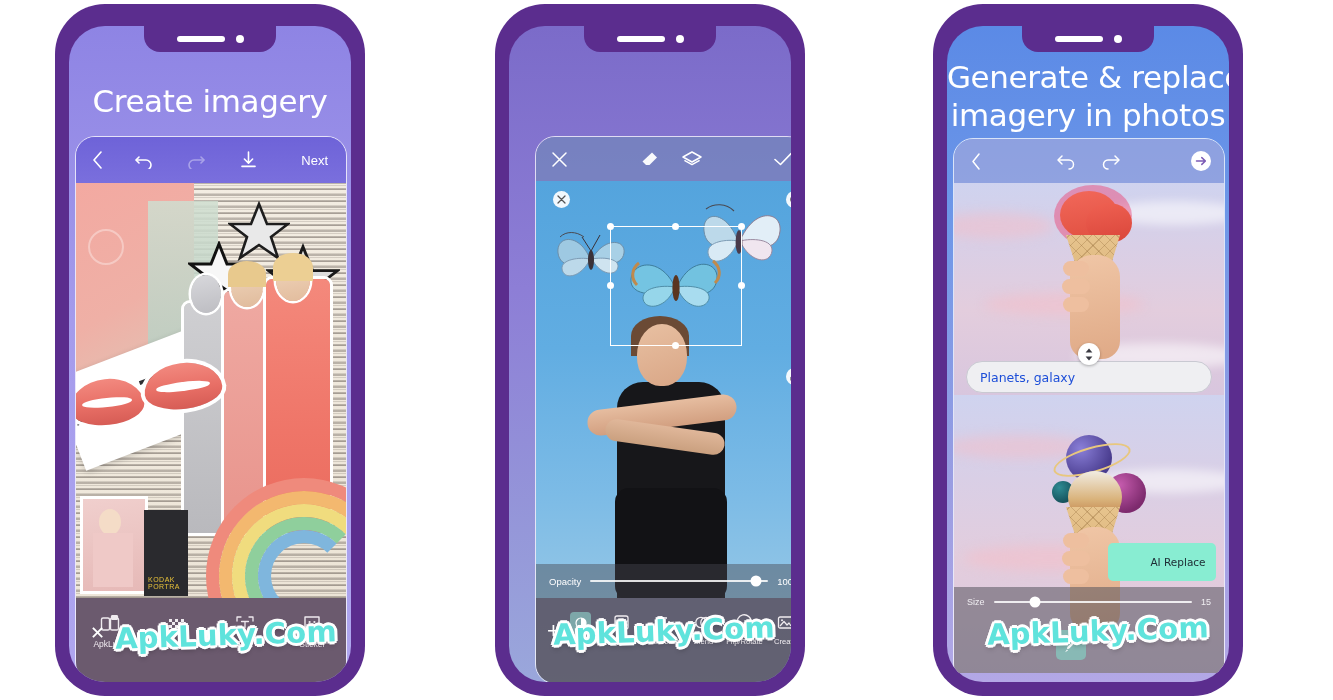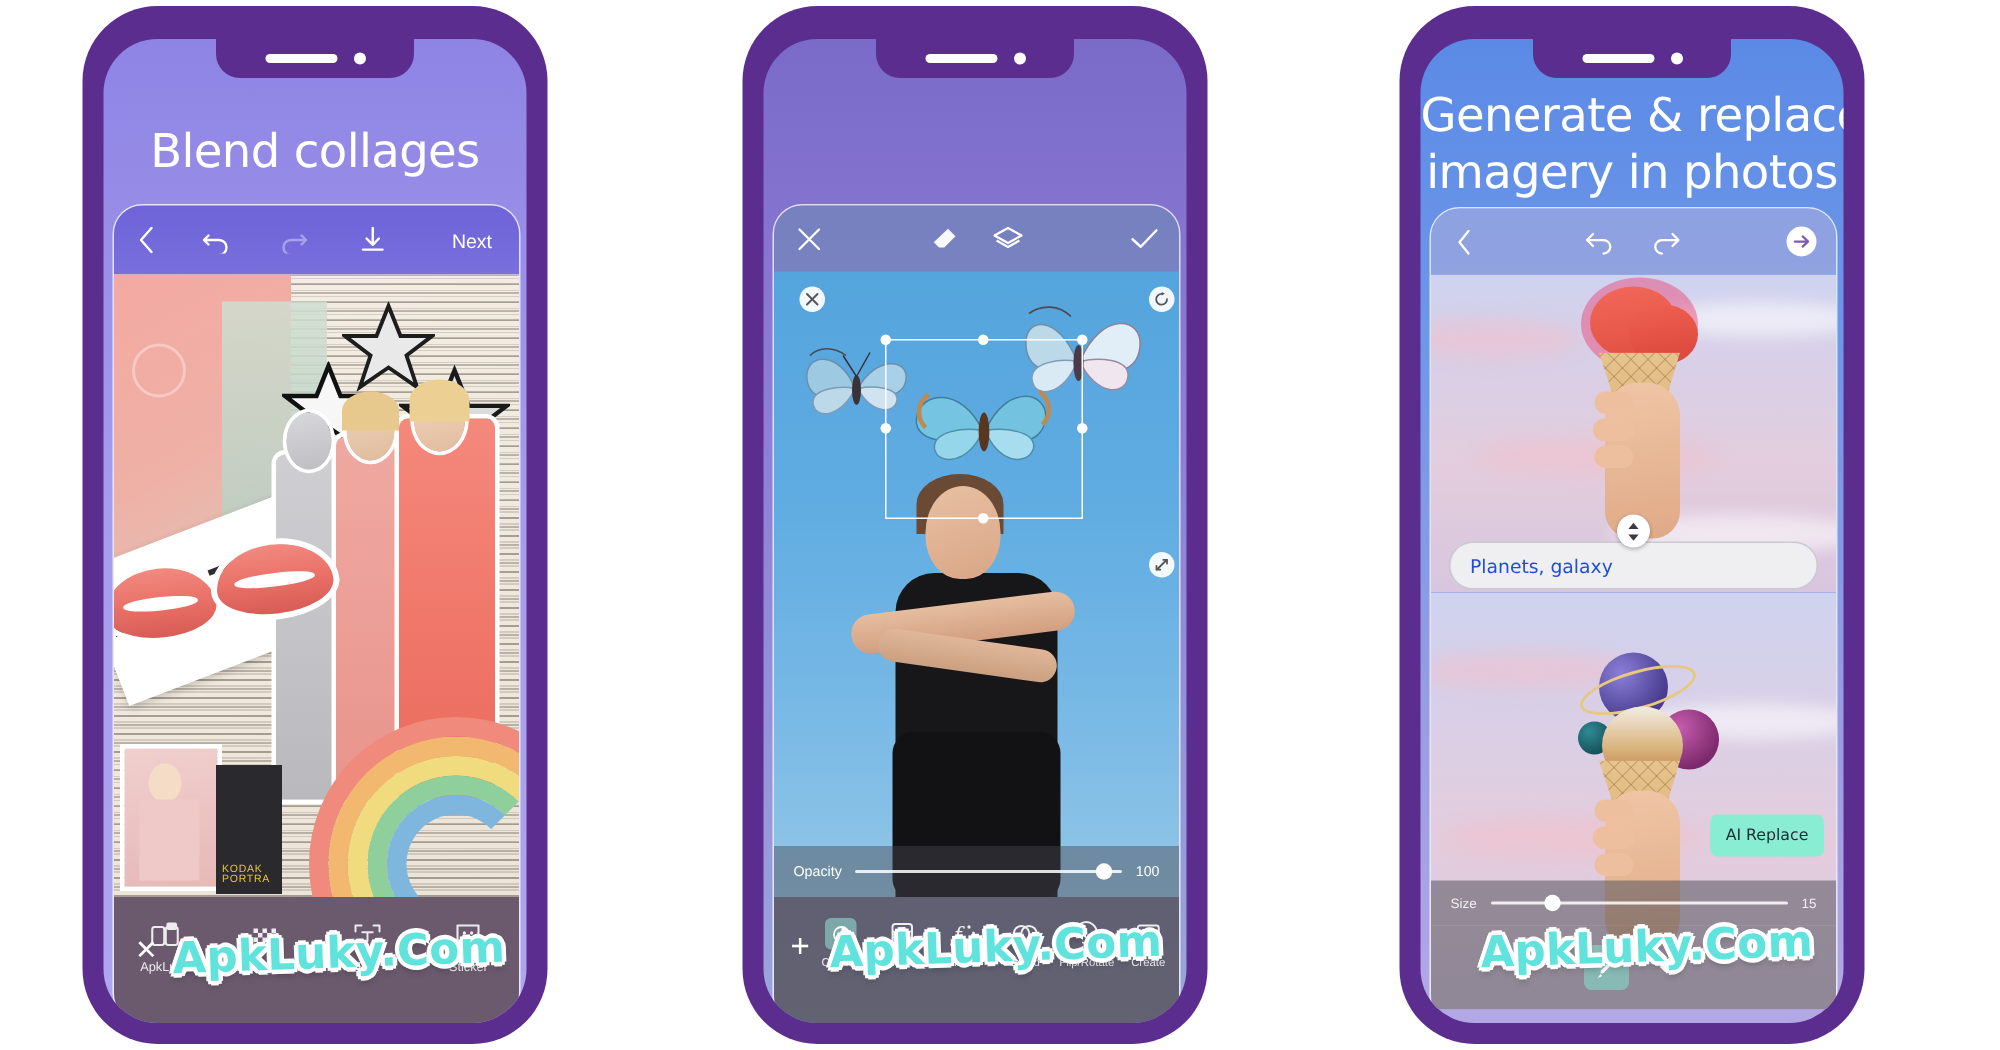--- a/index.html
+++ b/index.html
@@ -75,21 +75,21 @@
         letter-spacing:.5px;}
 
   .bottombar{position:absolute;left:0;right:0;bottom:0;height:85px;background:#6B5A6E;
              display:flex;align-items:flex-start;}
   .bb-item{flex:1;display:flex;flex-direction:column;align-items:center;gap:5px;padding-top:16px;}
   .bb-label{font-size:8.5px;color:#f0eaf0;}
   .closeX{position:absolute;left:14px;top:26px;color:#fff;font-size:18px;line-height:1;}
 
   
   #scr2{background:linear-gradient(180deg,#7B6BC9 0%,#8D7ED6 40%,#9AA7DB 100%);}
-  #card2{top:110px;height:546px;}
+  #card2{top:110px;height:546px;margin-left:20px;}
   .topbar2{position:relative;height:44px;background:rgba(110,140,180,.55);
            display:flex;align-items:center;color:#fff;}
   .sky{position:relative;height:417px;
        background:linear-gradient(180deg,#54A4DD 0%,#61ADE2 40%,#7CBBE6 75%,#93c6e6 100%);
        overflow:hidden;}
   .woman{position:absolute;left:50%;transform:translateX(-50%);bottom:0;width:180px;height:300px;}
   .w-head{position:absolute;left:56px;top:26px;width:50px;height:62px;border-radius:50% 50% 46% 46%;
        background:linear-gradient(160deg,#e8c0a2,#d9a686);}
   .w-hair{position:absolute;left:50px;top:18px;width:58px;height:40px;border-radius:50% 50% 0 0;
        background:#6b4a35;}
@@ -137,23 +137,23 @@
   .finger{position:absolute;height:15px;border-radius:8px;background:#eebf9f;}
   .scoop{position:absolute;border-radius:50%;}
   .maskhl{position:absolute;border-radius:50%;background:rgba(235,60,110,.45);}
   .splitter{position:absolute;left:50%;transform:translateX(-50%);width:22px;height:22px;
        border-radius:50%;background:#fff;z-index:20;display:flex;align-items:center;
        justify-content:center;box-shadow:0 1px 3px rgba(0,0,0,.3);}
   .promptwrap{position:absolute;left:0;right:0;z-index:18;padding:0 12px;box-sizing:border-box;}
   .prompt{height:32px;border-radius:16px;background:#efeff2;border:1px solid #c9c9d2;
        display:flex;align-items:center;padding:0 13px;box-sizing:border-box;
        font-size:12.5px;color:#1d4ed8;font-family:"DejaVu Sans",sans-serif;}
-  .airep{position:absolute;right:8px;width:76px;height:28px;border-radius:5px;background:#88EDD2;
+  .airep{position:absolute;right:8px;width:76px;height:38px;border-radius:5px;background:#88EDD2;
        display:flex;align-items:center;justify-content:center;font-size:10.5px;color:#1d2b33;
-       font-family:"DejaVu Sans",sans-serif;z-index:19;}
+       font-family:"DejaVu Sans",sans-serif;z-index:19;padding-left:32px;}
   .sizebar{position:absolute;left:0;right:0;height:30px;
        background:rgba(86,84,92,.55);display:flex;align-items:center;gap:9px;
        padding:0 13px;box-sizing:border-box;color:#f0eef2;font-size:9px;}
   .toolrow{position:absolute;left:0;right:0;bottom:0;height:56px;
        background:rgba(86,84,92,.55);display:flex;align-items:center;justify-content:center;gap:18px;}
   .toolbox{width:30px;height:30px;border-radius:5px;background:rgba(130,225,205,.55);
        display:flex;align-items:center;justify-content:center;}
 
   
   .wm{position:absolute;z-index:60;font-family:"DejaVu Sans",sans-serif;font-weight:700;
@@ -172,21 +172,21 @@
 <div class="stage">
 
   <div class="phone" id="phone1">
     <div class="screen" id="scr1">
 
       <div class="notch">
         <div class="speaker"></div>
         <div class="camdot"></div>
       </div>
 
-      <div class="headline hl1">Blend collages</div>
+      <div class="headline hl1">Create imagery</div>
 
       <div class="appcard" id="card1">
 
         <div class="topbar1">
           <div class="tb-ico" style="width:42px">
             <svg width="11" height="18" viewBox="0 0 11 18">
                 <path d="M9 1 L2 9 L9 17" fill="none" stroke="#fff" stroke-width="1.6" stroke-linecap="round" stroke-linejoin="round"></path>
               </svg>
           </div>
           <div class="tb-ico" style="width:52px">

